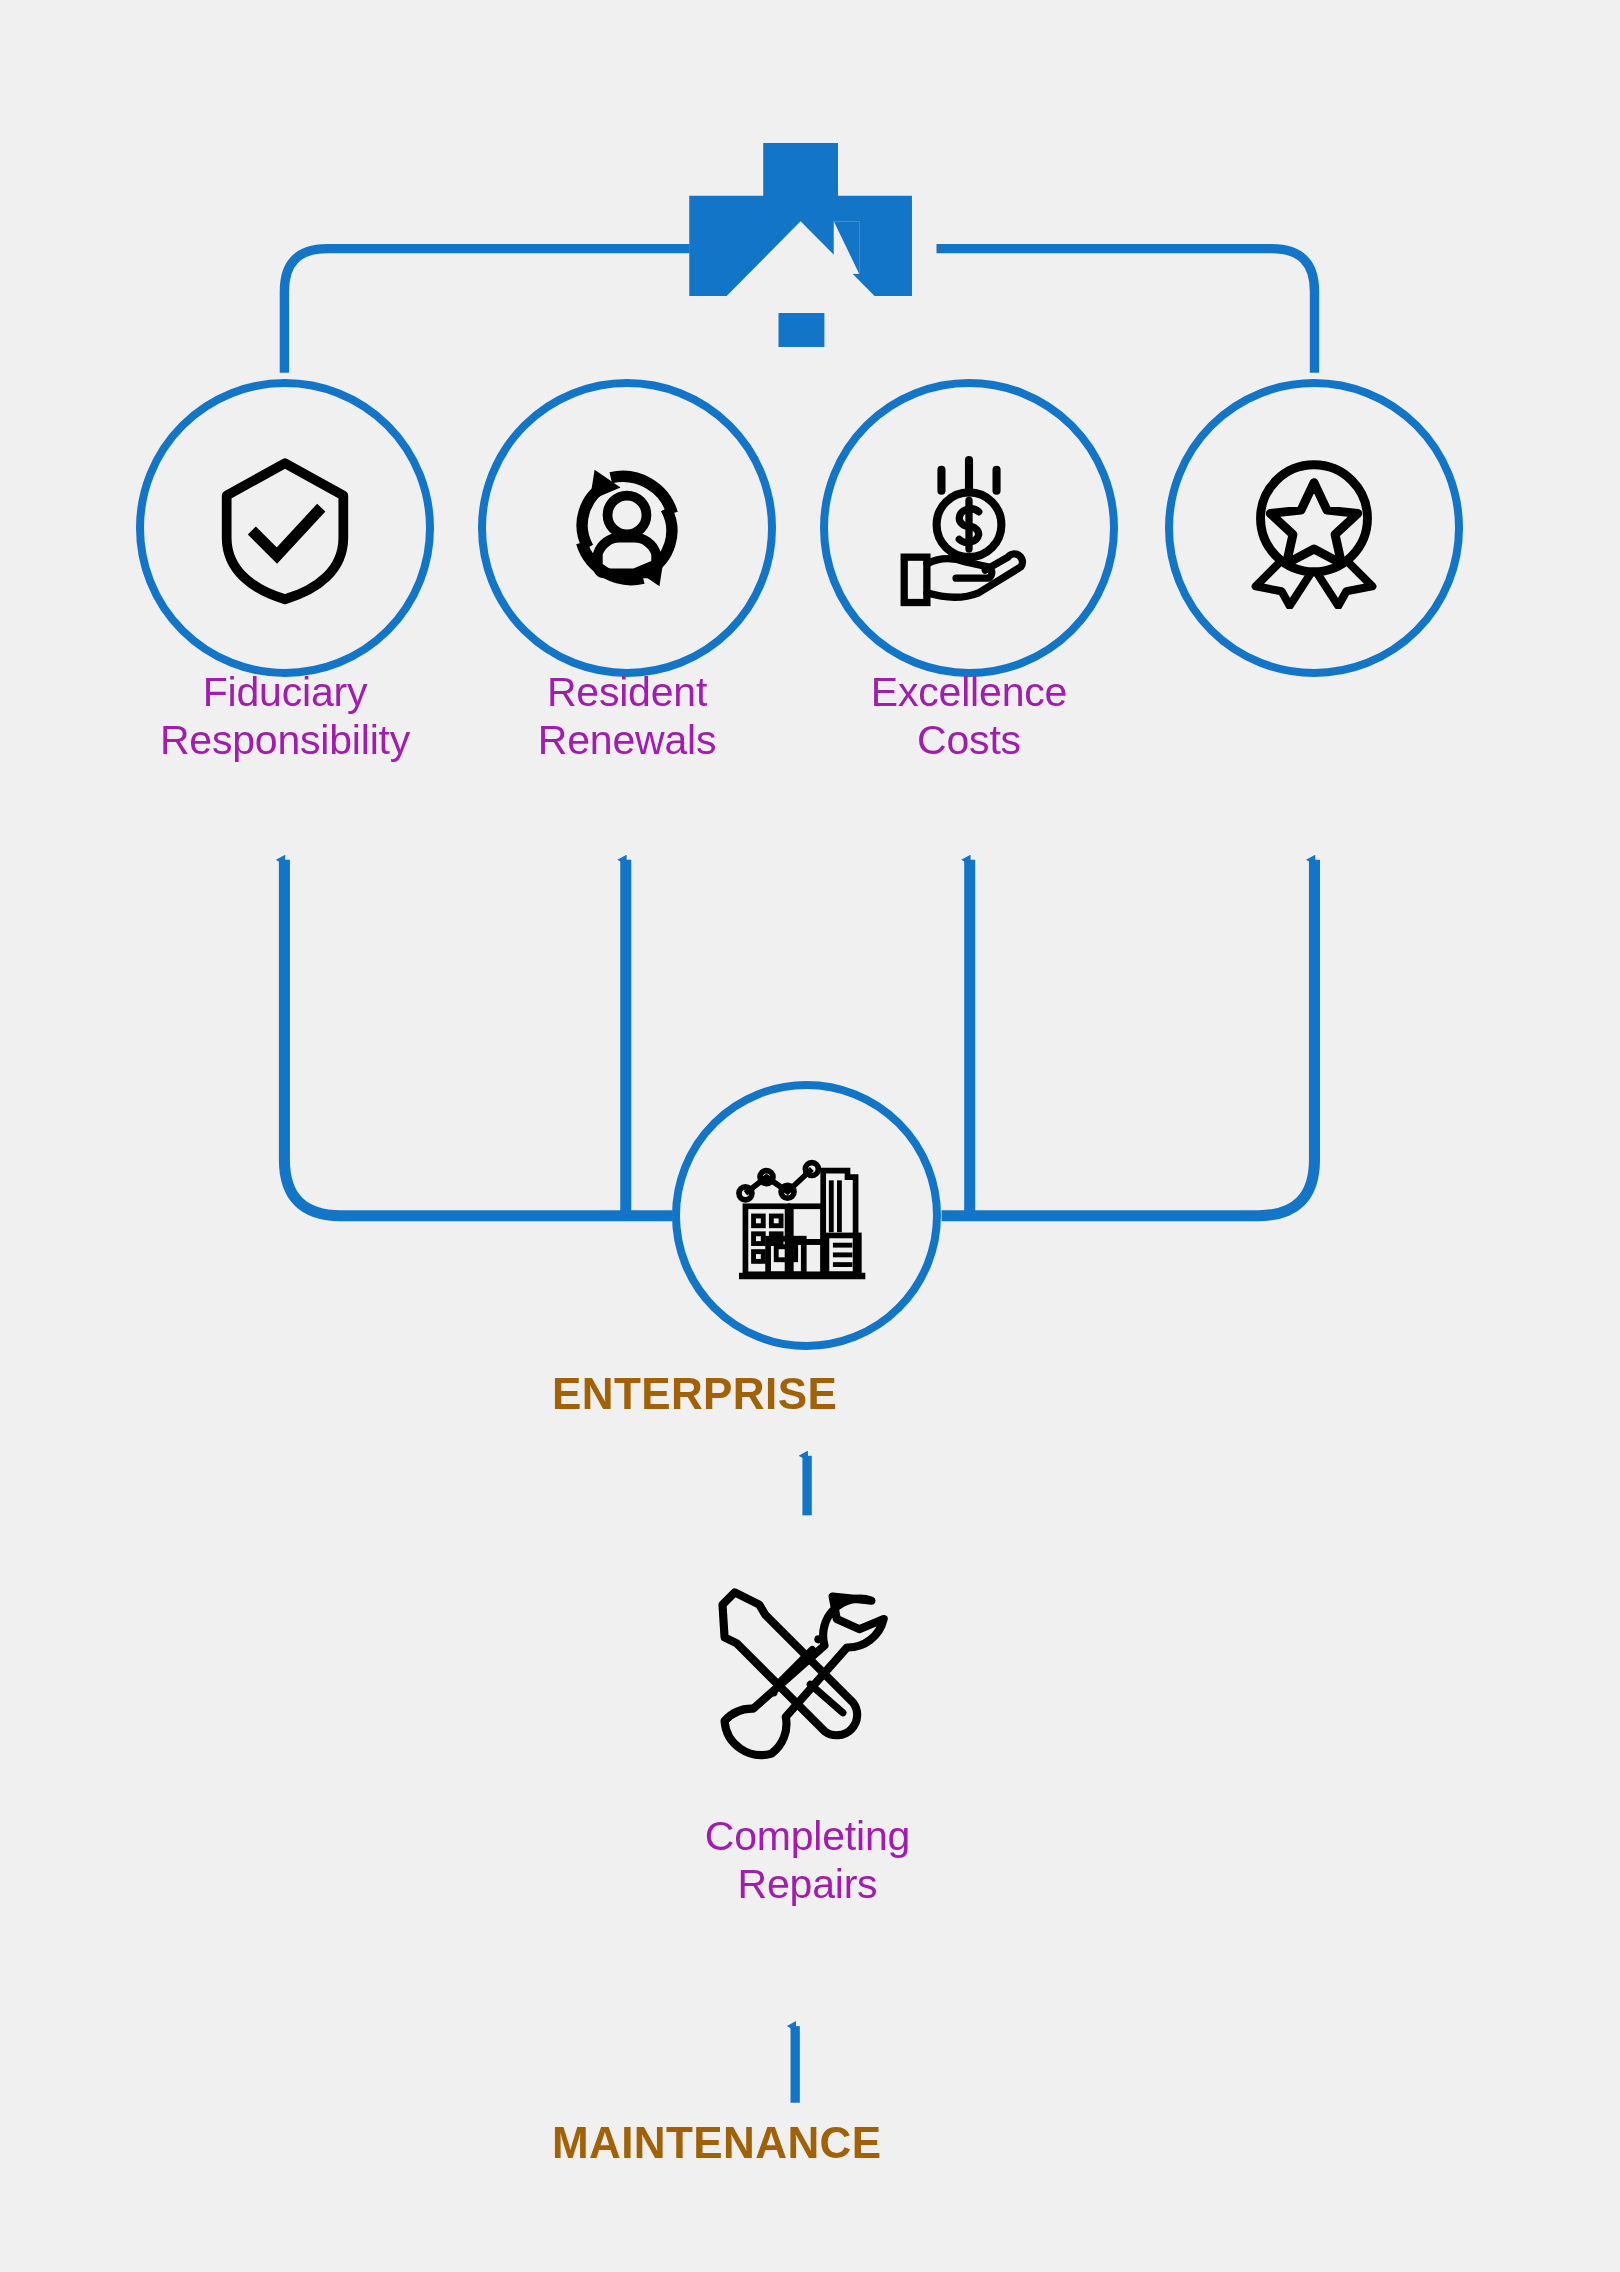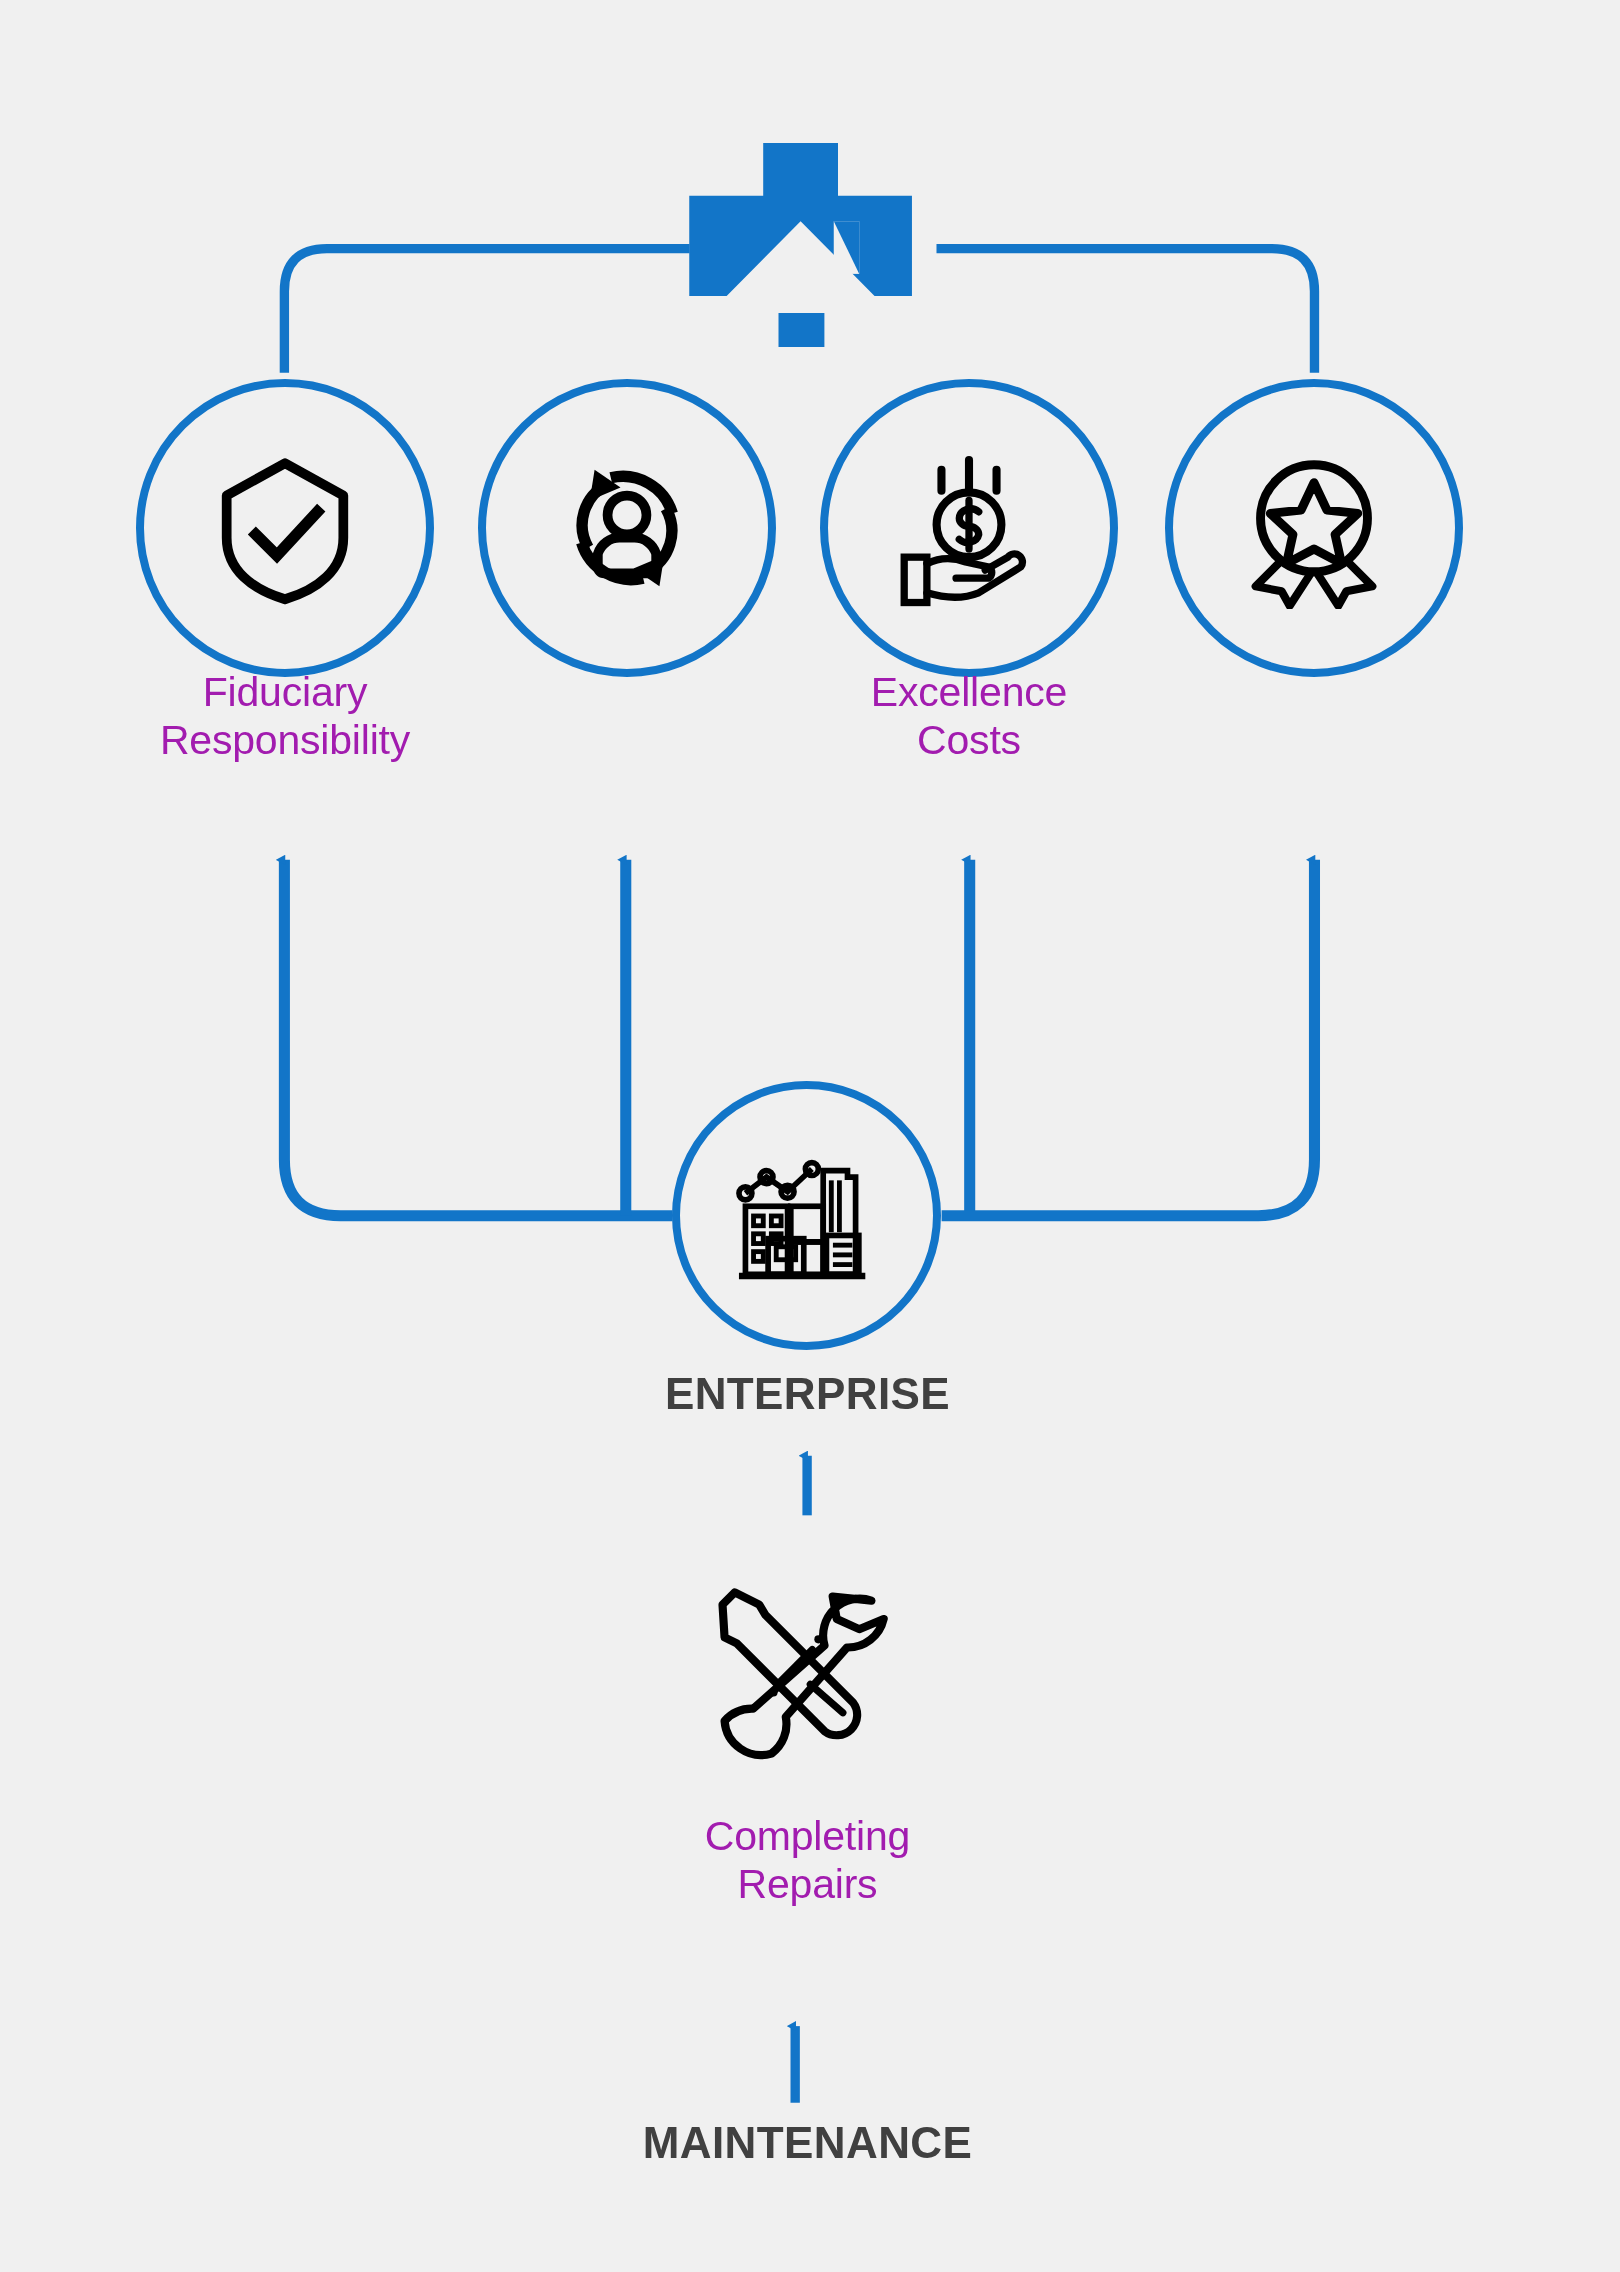--- a/index.html
+++ b/index.html
@@ -55,24 +55,23 @@
     text-align: center;
     font-size: 41px;
     line-height: 1.16;
     font-weight: 300;
     color: #a21caf;
     letter-spacing: -0.2px;
     white-space: pre-line;
   }
   .stage-label {
     position: absolute;
-    text-align: center;
     font-size: 44px;
     font-weight: 700;
-    color: #404040;
+    color: #a16207;
     letter-spacing: 0.4px;
   }
   .plain-icon-group {
     position: absolute;
   }
 </style>
 </head>
 <body>
 
 <div id="stage">
@@ -124,20 +123,22 @@
       <path d="M26 62 A28 28 0 0 1 38 23" fill="none" stroke="#000" stroke-width="7"></path>
       <path d="M74 38 A28 28 0 0 1 62 77" fill="none" stroke="#000" stroke-width="7"></path>
       <path d="M40 19 A32 32 0 0 1 78 41" fill="none" stroke="#000" stroke-width="7"></path>
       <path d="M60 81 A32 32 0 0 1 22 59" fill="none" stroke="#000" stroke-width="7"></path>
       <polygon points="30,14 46,25 27,33" fill="#000"></polygon>
       <polygon points="70,86 54,75 73,67" fill="#000"></polygon>
       <circle cx="50" cy="42" r="12" fill="none" stroke="#000" stroke-width="6"></circle>
       <path d="M32 74 L32 66 A14 14 0 0 1 46 56 L54 56 A14 14 0 0 1 68 66 L68 74 A4 4 0 0 1 64 78 L36 78 A4 4 0 0 1 32 74 Z" fill="none" stroke="#000" stroke-width="6"></path>
     </svg>
   </div>
+  <div class="node-label" style="left:393px; top:669px; width:468px;">Resident
+Renewals</div>
 
   <div class="node-circle top-node" style="left:820px; top:379px;">
     <svg class="node-icon" viewBox="0 0 100 100" width="162" height="162">
       <line x1="50" y1="8" x2="50" y2="28" stroke="#000" stroke-width="5" stroke-linecap="round"></line>
       <line x1="33" y1="14" x2="33" y2="27" stroke="#000" stroke-width="5" stroke-linecap="round"></line>
       <line x1="67" y1="14" x2="67" y2="27" stroke="#000" stroke-width="5" stroke-linecap="round"></line>
       <circle cx="50" cy="48" r="20" fill="none" stroke="#000" stroke-width="5"></circle>
       <path d="M56 40 A7 6 0 0 0 44 44 A6 5 0 0 0 50 49 A6 5 0 0 1 56 54 A7 6 0 0 1 44 57" fill="none" stroke="#000" stroke-width="4.5" stroke-linecap="round"></path>
       <line x1="50" y1="33" x2="50" y2="63" stroke="#000" stroke-width="4.5" stroke-linecap="round"></line>
       <rect x="10" y="68" width="14" height="28" fill="none" stroke="#000" stroke-width="4.5"></rect>

